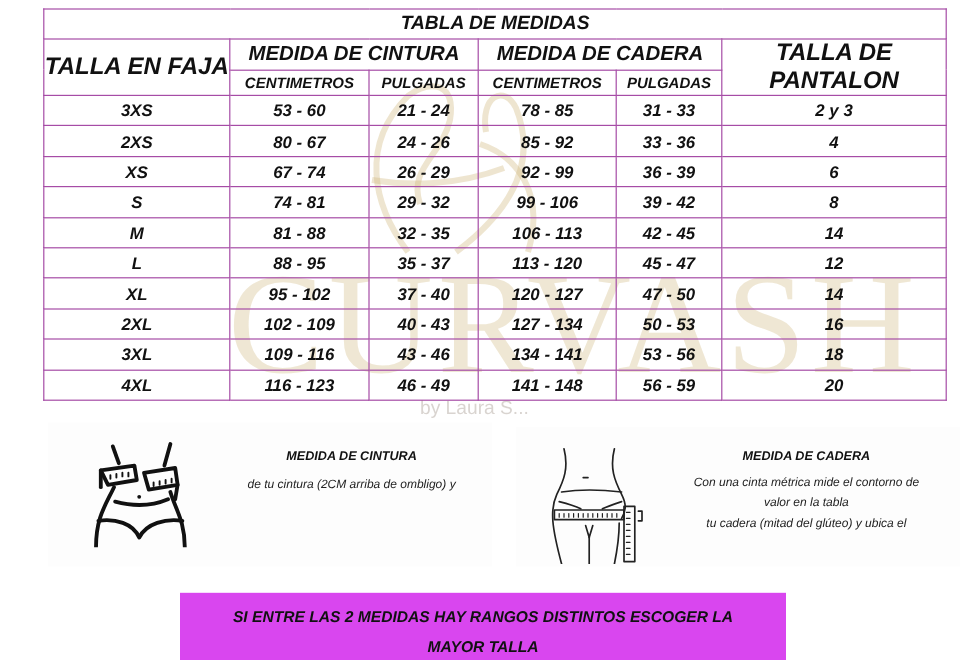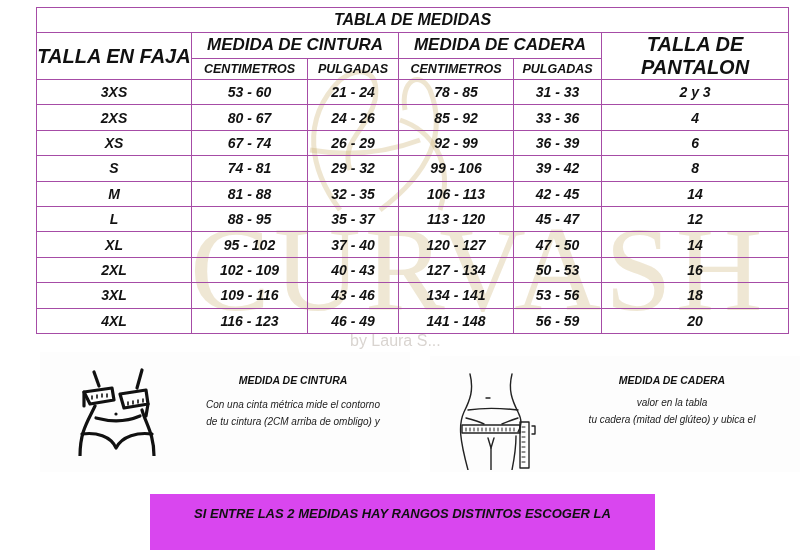--- a/index.html
+++ b/index.html
@@ -188,21 +188,20 @@
       <path d="M29 40 C 22 55, 14 65, 14 90"></path>
       <path d="M76 44 C 80 58, 88 68, 88 90"></path>
       <path d="M30 52 C 45 56, 60 56, 74 50"></path>
       <circle cx="50" cy="48" r="1.6" fill="#111" stroke="none"></circle>
       <path d="M16 68 C 30 66, 45 70, 50 82 C 56 70, 72 66, 86 68"></path>
     </svg>
   </div>
   <div style="position:absolute;left:148px;top:22px;width:210px;">
     <div class="panel-title">MEDIDA DE CINTURA</div>
     <div class="panel-text" style="margin-top:10px;">
-      <div>Con una cinta métrica mide el contorno</div>
       <div>de tu cintura (2CM arriba de ombligo) y</div>
     </div>
   </div>
 </div>
 
 <div class="panel" style="left:430px;top:356px;width:370px;height:116px;">
   <div style="position:absolute;left:26px;top:14px;">
     <svg width="90" height="100" viewBox="0 0 90 100" fill="none" stroke="#222" stroke-width="1.4" stroke-linecap="round" stroke-linejoin="round">
       <path d="M14 4 C 18 20, 14 30, 8 42 C 2 55, 4 70, 12 100"></path>
       <path d="M56 4 C 52 20, 56 30, 62 42 C 66 50, 66 55, 62 62"></path>
@@ -220,21 +219,23 @@
       <rect x="64" y="52" width="9" height="46"></rect>
       <g stroke-width="1">
           <path d="M66 57 h3 M66 62 h3 M66 67 h3 M66 72 h3 M66 77 h3 M66 82 h3 M66 87 h3 M66 92 h3"></path>
         </g>
       <path d="M76 56 h3 v8 h-3"></path>
     </svg>
   </div>
   <div style="position:absolute;left:126px;top:18px;width:232px;">
     <div class="panel-title">MEDIDA DE CADERA</div>
     <div class="panel-text" style="margin-top:8px;">
+      <div>Con una cinta métrica mide el contorno de</div>
       <div>valor en la tabla</div>
       <div>tu cadera (mitad del glúteo) y ubica el</div>
     </div>
   </div>
 </div>
 
 <div class="note">
   <div>SI ENTRE LAS 2 MEDIDAS HAY RANGOS DISTINTOS ESCOGER LA</div>
+  <div>MAYOR TALLA</div>
 </div>
 
 </body></html>

